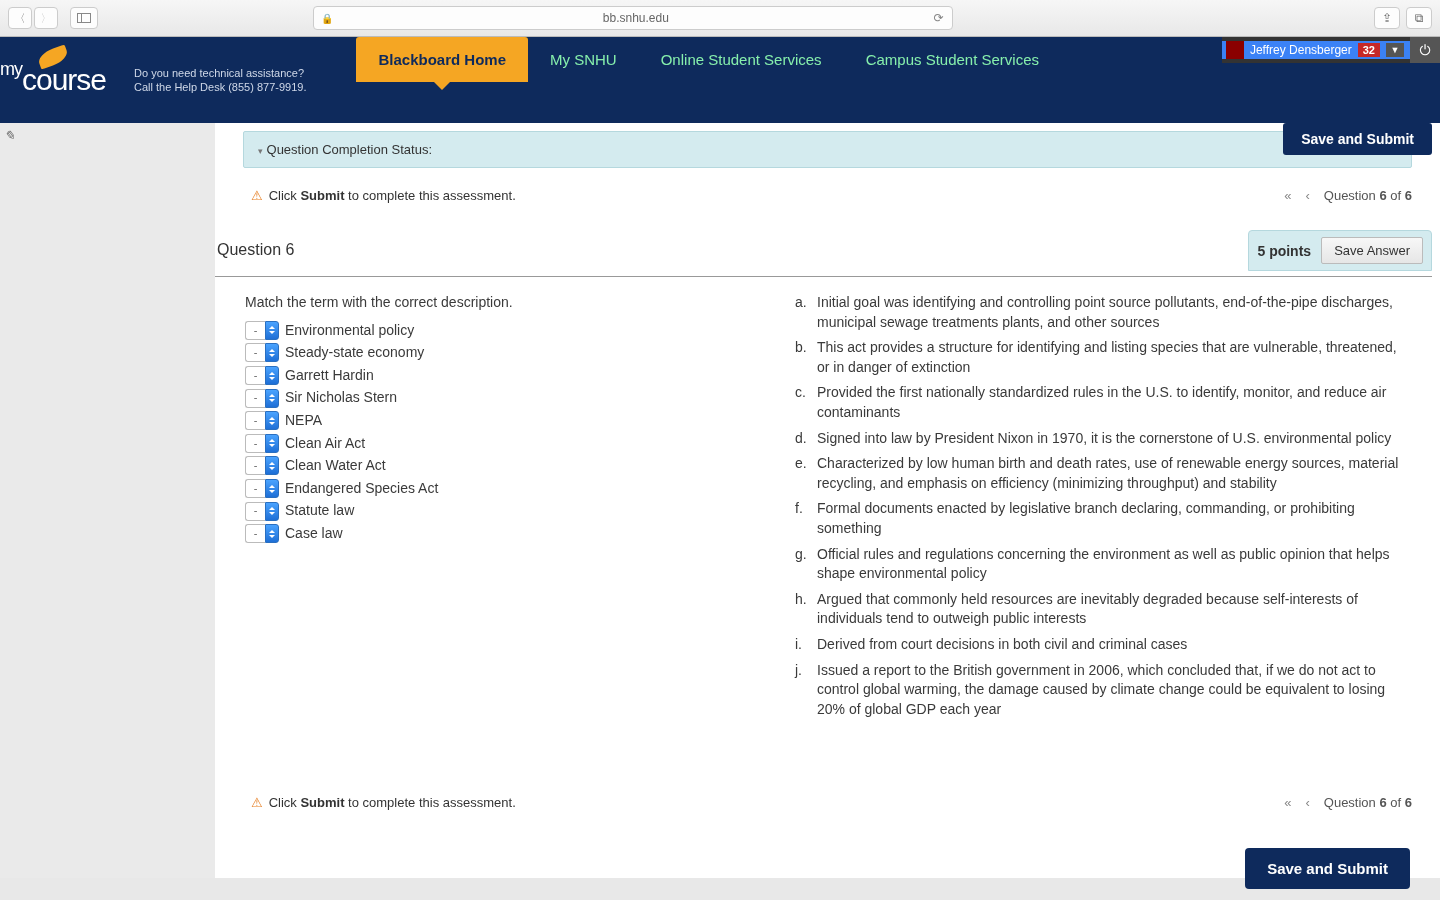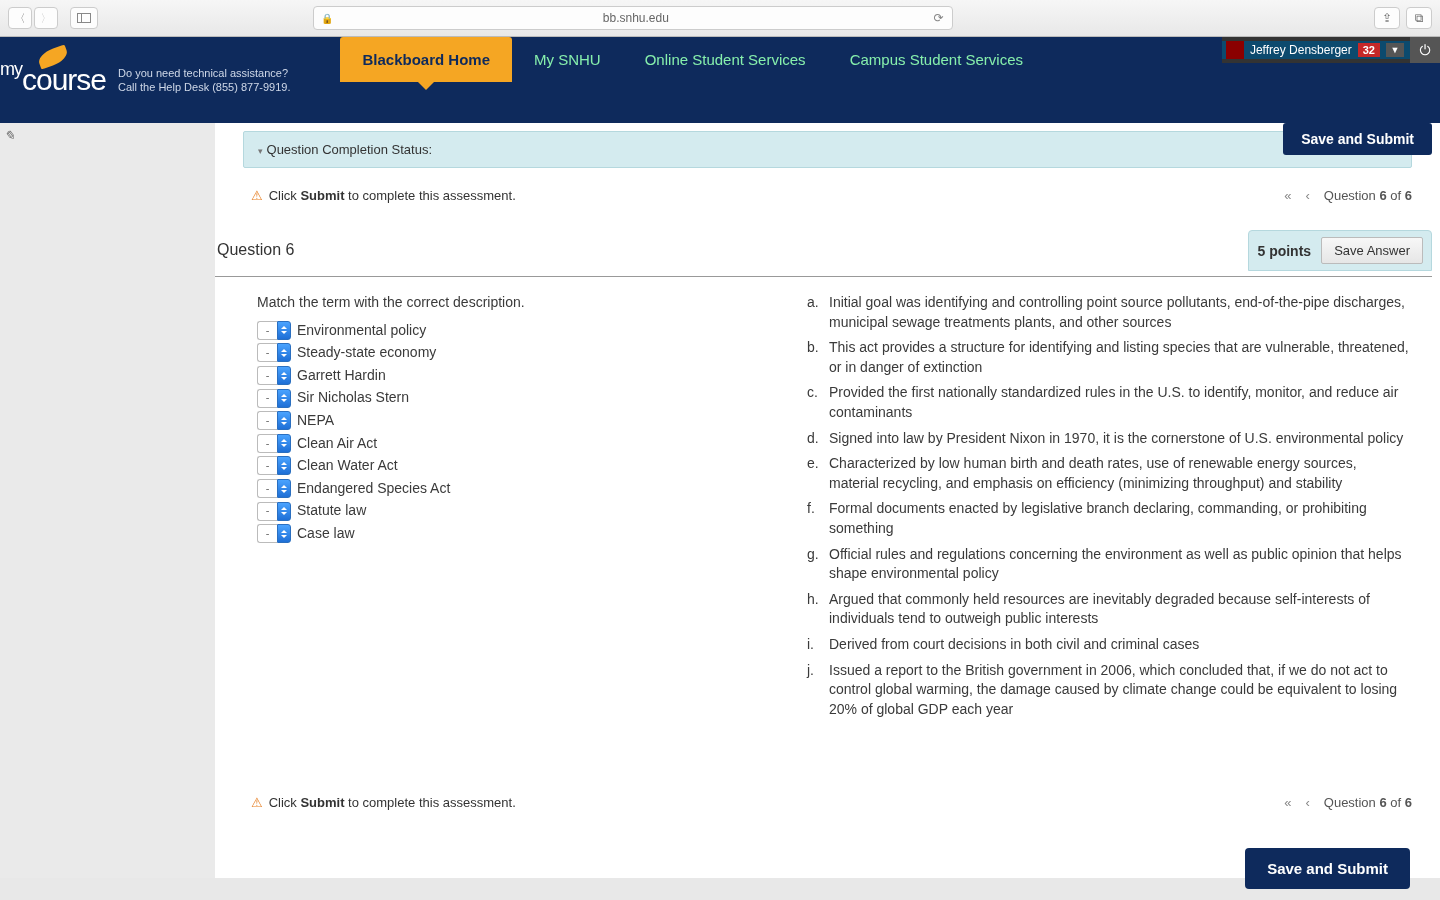--- a/index.html
+++ b/index.html
@@ -25,28 +25,28 @@
 .tab { flex: 1; display: flex; align-items: center; justify-content: center; font-size: 11px; color: #3a3a3a; border-right: 1px solid #999; background: linear-gradient(#c8c8c8, #b0b0b0); padding: 0 20px; white-space: nowrap; overflow: hidden; text-overflow: ellipsis; }
 .tab.active { background: linear-gradient(#e0e0e0, #d0d0d0); }
 .tab-add { width: 28px; display: flex; align-items: center; justify-content: center; color: #666; font-size: 14px; background: linear-gradient(#c8c8c8, #b0b0b0); }
 
 
 .app-header { background: #0e2a5c; color: #fff; height: 86px; display: flex; align-items: stretch; position: relative; }
 .logo-area { display: flex; align-items: center; padding: 0 0; }
 .logo-text { font-family: "Trebuchet MS", sans-serif; font-size: 30px; font-weight: 400; letter-spacing: -1px; position: relative; }
 .logo-my { font-size: 18px; vertical-align: top; position: relative; top: -4px; }
 .leaf { position: absolute; top: -14px; left: 38px; width: 30px; height: 16px; background: #f5a623; border-radius: 60% 10% 60% 10%; transform: rotate(-20deg); }
-.help-text { font-size: 11px; line-height: 1.3; margin-left: 12px; color: #cfd8e8; }
+.help-text { font-size: 11px; line-height: 1.3; margin-left: 28px; color: #cfd8e8; }
 .main-nav { display: flex; align-items: flex-start; margin-left: 50px; }
 .nav-item { padding: 14px 22px; font-size: 15px; color: #86efac; cursor: pointer; }
 .nav-item.active { background: #f5a623; color: #0e2a5c; font-weight: 600; border-radius: 3px 3px 0 0; position: relative; }
 .nav-item.active::after { content: ""; position: absolute; left: 50%; bottom: -8px; margin-left: -8px; border: 8px solid transparent; border-top-color: #f5a623; border-bottom: none; }
 
 .user-bar { position: absolute; top: 0; right: 0; display: flex; align-items: center; background: #333; height: 26px; }
-.user-pill { display: flex; align-items: center; background: #0c4a6e; padding: 0 6px 0 4px; font-size: 12px; gap: 6px; }
+.user-pill { display: flex; align-items: center; background: #3b82f6; padding: 0 6px 0 4px; font-size: 12px; gap: 6px; }
 .user-avatar { width: 18px; height: 18px; background: #8b0000; }
 .badge { background: #c62828; padding: 1px 5px; font-size: 11px; font-weight: bold; }
 .user-chev { width: 18px; background: #555; text-align: center; font-size: 9px; padding: 2px 0; }
 .power-btn { width: 30px; height: 26px; background: #555; display: flex; align-items: center; justify-content: center; font-size: 14px; }
 
 .edit-handle { position: absolute; left: 4px; top: 128px; font-size: 13px; color: #666; font-style: italic; }
 
 
 .page { background: #eaeaea; height: calc(900px - 36px - 23px - 86px); display: flex; }
 .left-gutter { width: 215px; background: #eaeaea; }
@@ -65,21 +65,21 @@
 .q-nav .arrow { color: #888; cursor: pointer; font-size: 13px; }
 
 .question-header { display: flex; align-items: center; padding: 8px 0 6px 0; border-bottom: 1px solid #999; margin: 10px 8px 0 0; }
 .q-title { font-size: 16px; font-weight: 400; color: #333; padding-left: 2px; }
 .q-right { margin-left: auto; display: flex; align-items: center; background: #d4ebef; border: 1px solid #b5d8de; border-radius: 4px 4px 0 0; padding: 6px 8px; gap: 10px; position: relative; top: 1px; }
 .points { font-size: 14px; font-weight: 600; color: #333; }
 .save-ans-btn { background: linear-gradient(#f7f7f7, #e6e6e6); border: 1px solid #bbb; padding: 5px 12px; font-size: 13px; color: #333; border-radius: 2px; }
 
 .q-body { padding: 16px 30px 10px 30px; display: flex; gap: 30px; font-size: 14px; color: #3a3a3a; line-height: 1.4; }
 .prompt { margin-bottom: 8px; }
-.match-left { width: 520px; margin-left: 12px; }
+.match-left { width: 520px; }
 .match-list { margin-top: 4px; }
 .match-row { display: flex; align-items: center; gap: 6px; margin-bottom: 3px; }
 .sel { display: flex; align-items: center; }
 .sel-box { width: 20px; height: 19px; border: 1px solid #bbb; border-right: none; border-radius: 3px 0 0 3px; background: #fff; display: flex; align-items: center; justify-content: center; font-size: 11px; color: #666; }
 .sel-btn { width: 14px; height: 19px; background: linear-gradient(#4aa3ff, #1e6fd6); border: 1px solid #2a6fc0; border-radius: 0 3px 3px 0; display: flex; flex-direction: column; align-items: center; justify-content: center; }
 .sel-btn::before { content: ""; border: 3px solid transparent; border-bottom-color: #fff; margin-bottom: 1px; }
 .sel-btn::after { content: ""; border: 3px solid transparent; border-top-color: #fff; margin-top: 1px; }
 .term { font-size: 14px; }
 
 .match-right { flex: 1; }

